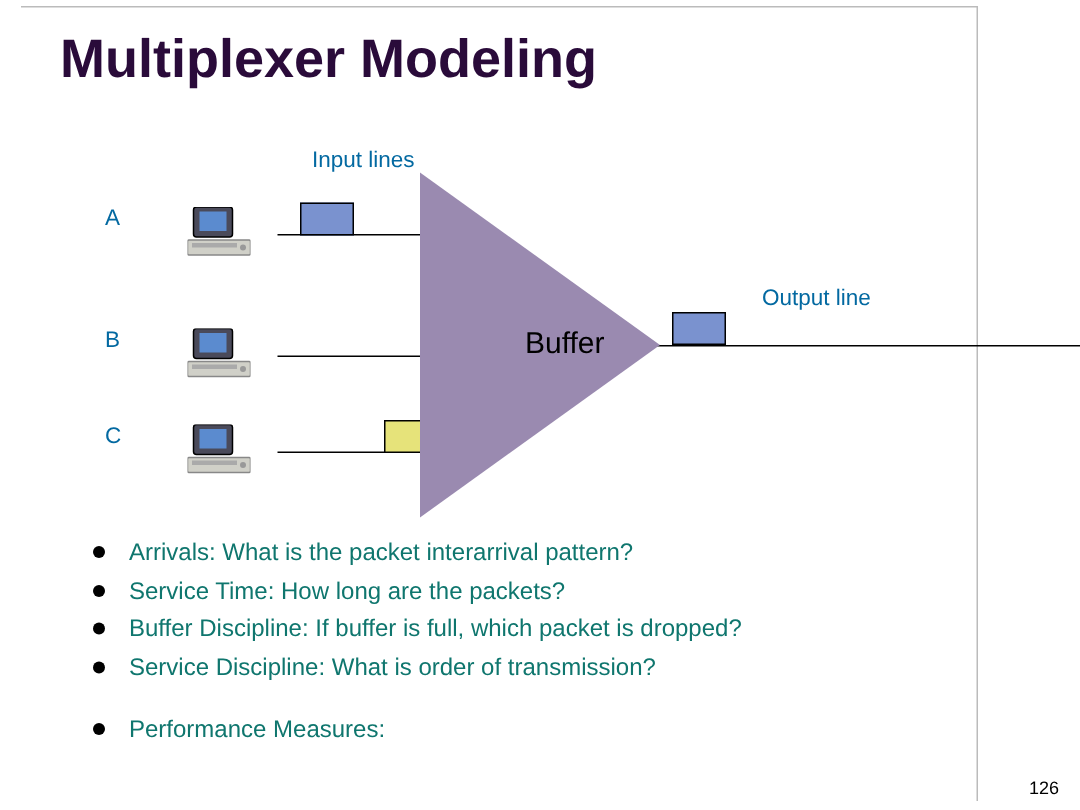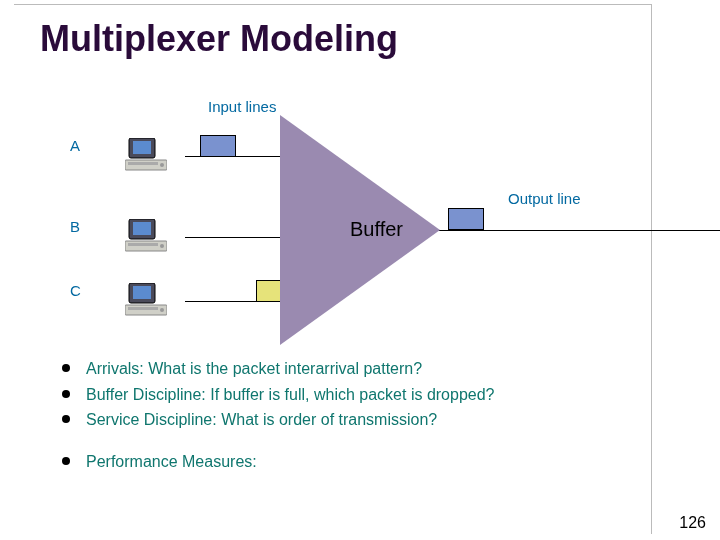--- a/index.html
+++ b/index.html
@@ -112,21 +112,21 @@
     height: 8px;
     border-radius: 50%;
     background: #000;
   }
   .bullets .gap { height: 16px; }
 
   .page-num {
     position: absolute;
     bottom: 8px;
     right: 14px;
-    font-size: 16px;
+    font-size: 12px;
     color: #000;
     text-align: right;
   }
 </style>
 </head>
 <body>
 
 <div class="slide-frame"></div>
 
 <div class="title">Multiplexer Modeling</div>
@@ -172,19 +172,20 @@
 
 <div class="packet pkt-blue pkt-a"></div>
 <div class="packet pkt-yellow pkt-c"></div>
 <div class="packet pkt-blue pkt-out"></div>
 
 <div class="triangle"></div>
 <div class="buffer-label">Buffer</div>
 
 <ul class="bullets">
   <li>Arrivals:  What is the packet interarrival pattern?</li>
+  <li>Service Time:  How long are the packets?</li>
   <li>Buffer Discipline:  If buffer is full, which packet is dropped?</li>
   <li>Service Discipline:  What is order of transmission?</li>
   <div class="gap"></div>
   <li>Performance Measures:</li>
 </ul>
 
 <div class="page-num">126</div>
 
 </body></html>

